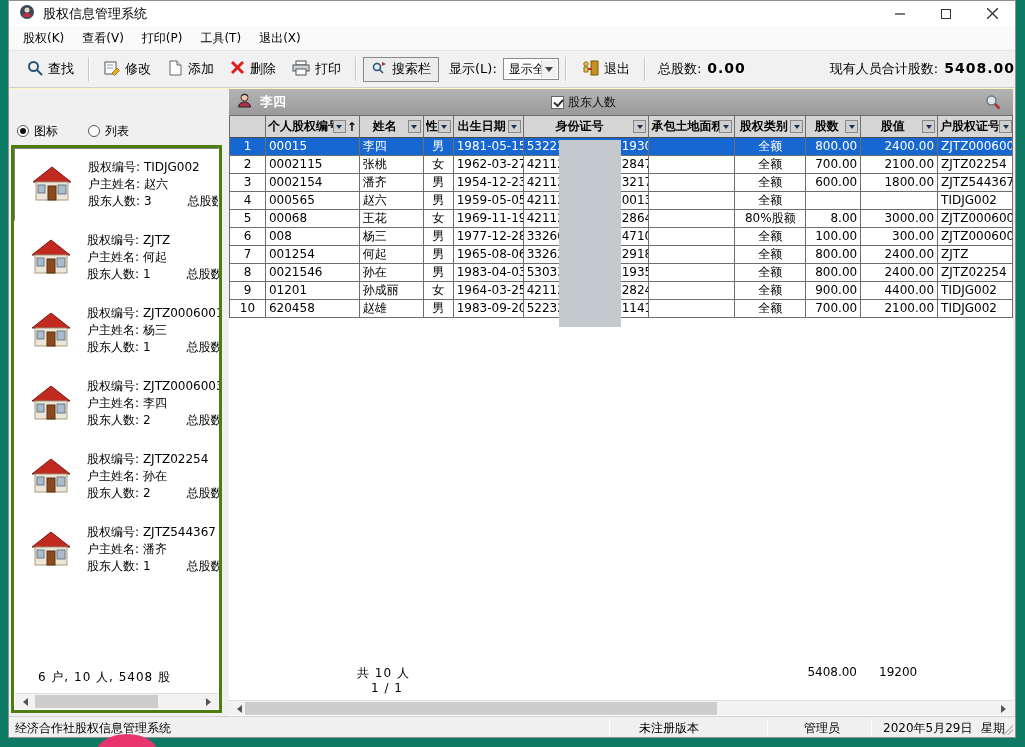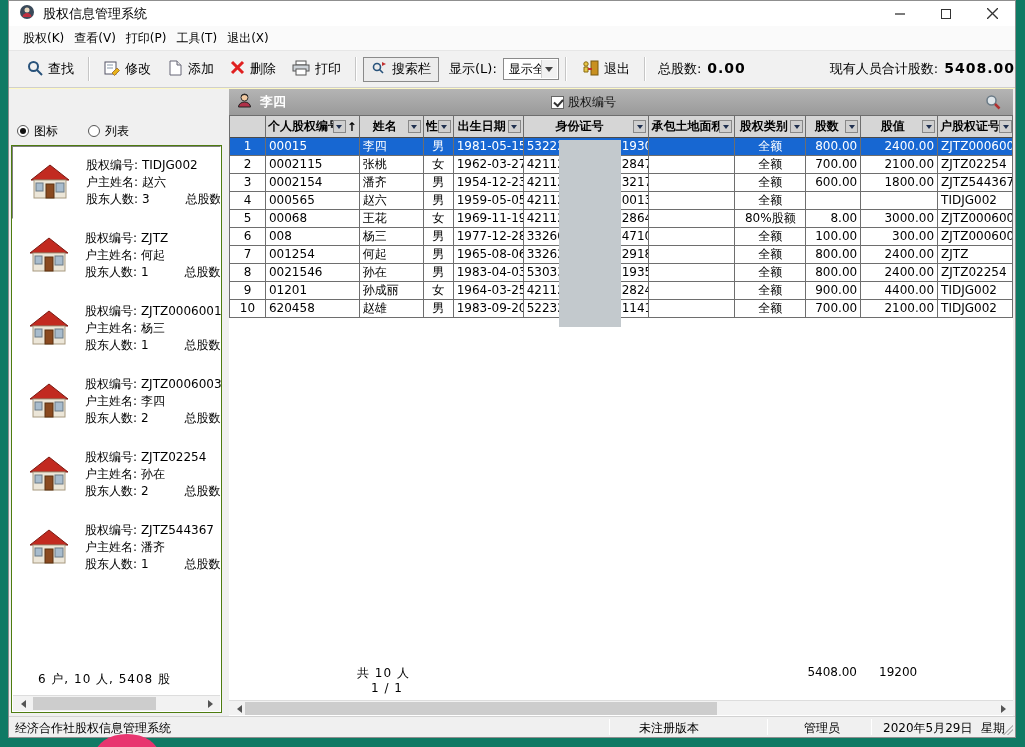--- a/index.html
+++ b/index.html
@@ -5,21 +5,21 @@
 *{box-sizing:border-box;margin:0;padding:0}
 html,body{width:1025px;height:747px;overflow:hidden}
 body{background:#0f7a64;font-family:"DejaVu Sans","Liberation Sans",sans-serif;font-size:12px;color:#000;position:relative}
 #window{position:absolute;left:8px;top:0;width:1008px;height:738px;background:#fef9c3;border:1px solid #8f8f8f}
 
 .titlebar{height:25px;background:#fff;display:flex;align-items:center;padding-left:10px;gap:8px}
 .title{font-size:13px}
 .wbtns{margin-left:auto;display:flex;height:25px}
 .wbtn{width:46px;display:flex;align-items:center;justify-content:center}
 
-.menubar{height:25px;background:#fafafa;display:flex;align-items:center;gap:10px;padding-left:14px;border-bottom:1px solid #e6e6e6}
+.menubar{height:25px;background:#fafafa;display:flex;align-items:center;gap:18px;padding-left:14px;border-bottom:1px solid #e6e6e6}
 .menuitem{cursor:default}
 
 .toolbar{height:37px;background:#f1f1f1;border-bottom:1px solid #cfcfcf;display:flex;align-items:center;padding-left:10px;white-space:nowrap}
 .tbtn{display:flex;align-items:center;gap:5px;margin:0 8px;font-size:13px}
 .tsep{width:2px;height:24px;border-left:1px solid #c6c6c6;border-right:1px solid #fff;margin:0 6px}
 .tbox{border:1px solid #8a8a8a;background:#ececec;padding:2px 7px;display:flex;align-items:center;gap:5px;font-size:13px}
 .dlabel{margin:0 6px 0 10px;font-size:13px}
 .combo{width:122px;height:22px;background:#fff;border:1px solid #8a8a8a;display:flex;align-items:center;padding-left:5px;position:relative;font-size:12px}
 .combo .arrowbox{position:absolute;right:1px;top:1px;bottom:1px;width:16px;background:#f1f1f1;border-left:1px solid #d0d0d0;display:flex;align-items:center;justify-content:center}
 .tri-d{width:0;height:0;border:4px solid transparent;border-top:5px solid #444;margin-top:4px}
@@ -29,21 +29,21 @@
 .content{position:absolute;top:88px;left:0;width:1006px;height:629px;background:#f0f0f0}
 
 .sidebar{position:absolute;left:0;top:0;width:219px;height:629px}
 .tabs{position:absolute;left:3px;top:2px;height:26px;display:flex;align-items:flex-end}
 .tab{width:50px;height:22px;background:#eeeeee;border:1px solid #9a9a9a;border-bottom:none;border-radius:3px 3px 0 0;display:flex;align-items:center;justify-content:center;margin-right:1px}
 .tab.active{background:#fff;height:26px}
 .radios{position:absolute;top:30px;left:8px;height:24px;display:flex;gap:30px;align-items:center}
 .radio{display:flex;align-items:center;gap:5px}
 .rdot{width:12px;height:12px;border-radius:50%;border:1px solid #555;background:#fff;position:relative}
 .rdot.on::after{content:"";position:absolute;left:2px;top:2px;width:6px;height:6px;background:#111;border-radius:50%}
-.listbox{position:absolute;left:2px;top:56px;width:211px;height:568px;background:#fff;border:1px solid #4d7c0f;overflow:hidden}
+.listbox{position:absolute;left:2px;top:56px;width:211px;height:568px;background:#fff;border:3px solid #4d7c0f;overflow:hidden}
 .sitem{position:relative;height:73px;display:flex;align-items:center;padding-left:14px;gap:13px;white-space:nowrap;overflow:hidden}
 .sitem.sel{border:1px solid;border-color:#808080 #ffffff #ffffff #808080}
 .stext{line-height:17px}
 .tclip{margin-left:36px}
 .ssum{position:absolute;left:0;right:24px;bottom:24px;text-align:center;letter-spacing:1px}
 .sscroll{position:absolute;left:1px;right:1px;bottom:1px;height:16px;background:#f2f2f2;border-top:1px solid #ddd}
 .sscroll .thumb{position:absolute;left:20px;top:1px;width:123px;height:13px;background:#cdcdcd}
 .sarr{position:absolute;top:0;width:16px;height:15px;display:flex;align-items:center;justify-content:center}
 .tri-l{width:0;height:0;border:4px solid transparent;border-right:5px solid #555}
 .tri-r{width:0;height:0;border:4px solid transparent;border-left:5px solid #555}
@@ -339,21 +339,21 @@
     <div class="main">
       <div class="panelhdr">
         <span><svg width="15" height="15">
               <circle cx="7.5" cy="4.5" r="3.5" fill="#f2c9a0" stroke="#333"></circle>
               <path d="M4 3.5 a4 3 0 0 1 7 0 l0 -1 a4 3 0 0 0 -7 0 z" fill="#222"></path>
               <path d="M1.5 14 a6 5 0 0 1 12 0 z" fill="#b03048" stroke="#222"></path>
             </svg></span>
         <span class="pname">李四</span>
         <div class="pfilter">
           <span class="cbox"></span>
-          <span>股权编号</span>
+          <span>股东人数</span>
         </div>
         <span class="pmag"><svg width="16" height="16">
               <circle cx="6.5" cy="6.5" r="4.5" fill="#dfe6ea" stroke="#6a7a86" stroke-width="1.5"></circle>
               <line x1="10" y1="10" x2="14.5" y2="14.5" stroke="#b03030" stroke-width="2.5"></line>
             </svg></span>
       </div>
 
       <div class="grid">
         <div class="thead">
           <div class="hc cn"></div>

